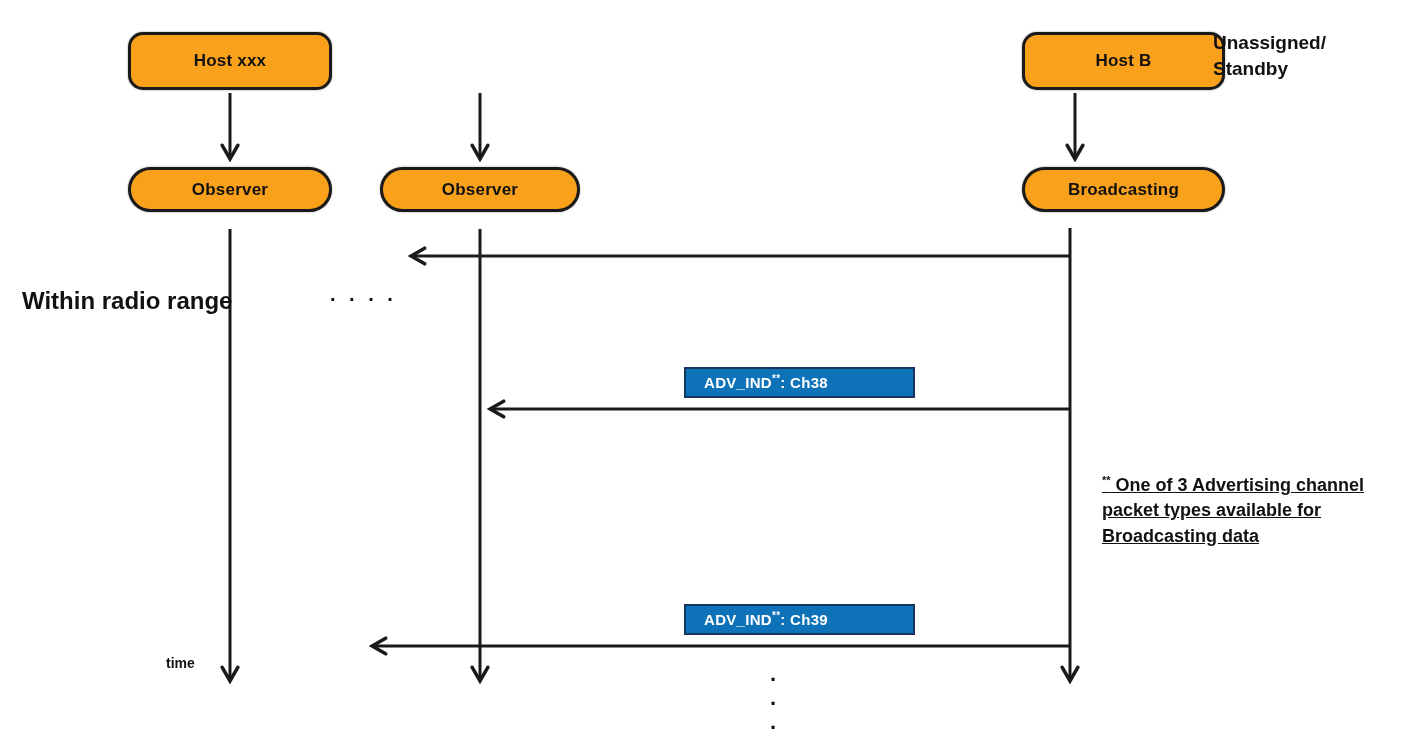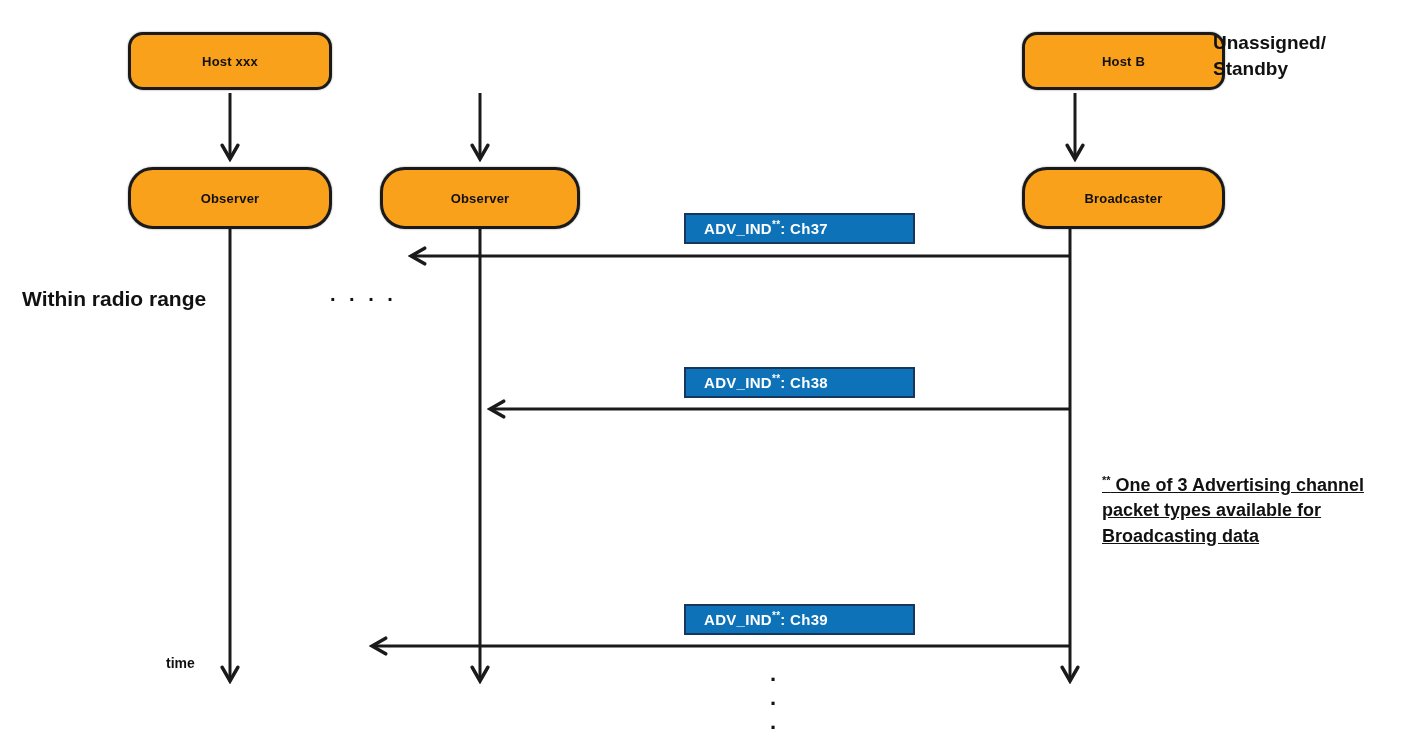--- a/index.html
+++ b/index.html
@@ -11,27 +11,27 @@
     overflow:hidden;
   }
   .overlay{position:absolute;left:0;top:0;width:1428px;height:751px;}
   .node{
     position:absolute;
     box-sizing:border-box;
     background:var(--node-fill,#F9A11B);
     border:3px solid var(--line,#1a1a1a);
     border-radius:15px;
     display:flex;align-items:center;justify-content:center;
-    font-weight:bold;font-size:13px;color:#111;
+    font-weight:bold;font-size:17px;color:#111;
     letter-spacing:.2px;
     box-shadow:0 0 2px rgba(0,0,0,.45);
     text-align:right;
   }
   .row1{top:32px;height:58px;}
-  .row2{top:167px;height:62px;border-radius:25px;}
+  .row2{top:167px;height:45px;border-radius:25px;}
   .c1{left:128px;width:204px;}
   .c2{left:380px;width:200px;}
   .c3{left:974px;width:203px;margin-left:48px;}
   .msg{
     position:absolute;
     box-sizing:border-box;
     left:684px;width:231px;height:31px;
     background:var(--message-fill,#0E72B8);
     border:2px solid var(--message-border,#16365D);
     color:var(--message-text,#ffffff);
@@ -39,21 +39,21 @@
     line-height:27px;
     padding-left:18px;
   }
   .msg sup{font-size:10px;line-height:0;vertical-align:super;}
   .note{
     position:absolute;
     color:#111;font-weight:bold;
     white-space:pre-line;
   }
   .state-note{left:1213px;top:30px;font-size:19px;line-height:1.35;}
-  .radio-range{left:22px;top:287px;font-size:21px;}
+  .radio-range{left:22px;top:287px;font-size:24px;}
   .row-ellipsis{left:330px;top:283px;font-size:20px;letter-spacing:4px;}
   .footnote{left:1102px;top:448px;width:285px;font-size:18px;line-height:1.4;text-decoration:underline;}
   .footnote sup{font-size:11px;line-height:0;}
   .time-label{left:166px;top:655px;font-size:14px;}
   .bottom-ellipsis{left:770px;top:662px;font-size:22px;line-height:24px;text-align:center;}
 </style>
 </head>
 <body>
 
 <div class="canvas">
@@ -76,25 +76,22 @@
     <path d="M1070 256 H412" stroke="#1a1a1a" stroke-width="3" fill="none" marker-end="url(#ah)"></path>
     <path d="M1070 409 H491" stroke="#1a1a1a" stroke-width="3" fill="none" marker-end="url(#ah)"></path>
     <path d="M1070 646 H373" stroke="#1a1a1a" stroke-width="3" fill="none" marker-end="url(#ah)"></path>
   </svg>
 
   <div class="node row1 c1">Host xxx</div>
   <div class="node row1 c3">Host B</div>
 
   <div class="node row2 c1">Observer</div>
   <div class="node row2 c2">Observer</div>
-  <div class="node row2 c3">Broadcaster</div>
+  <div class="node row2 c3">Broadcasting</div>
 
-  <div class="msg" style="top:213px">
-    <span>ADV_IND</span><sup>**</sup><span>: Ch37</span>
-  </div>
   <div class="msg" style="top:367px">
     <span>ADV_IND</span><sup>**</sup><span>: Ch38</span>
   </div>
   <div class="msg" style="top:604px">
     <span>ADV_IND</span><sup>**</sup><span>: Ch39</span>
   </div>
 
   <div class="note state-note">Unassigned/
 Standby</div>
 

